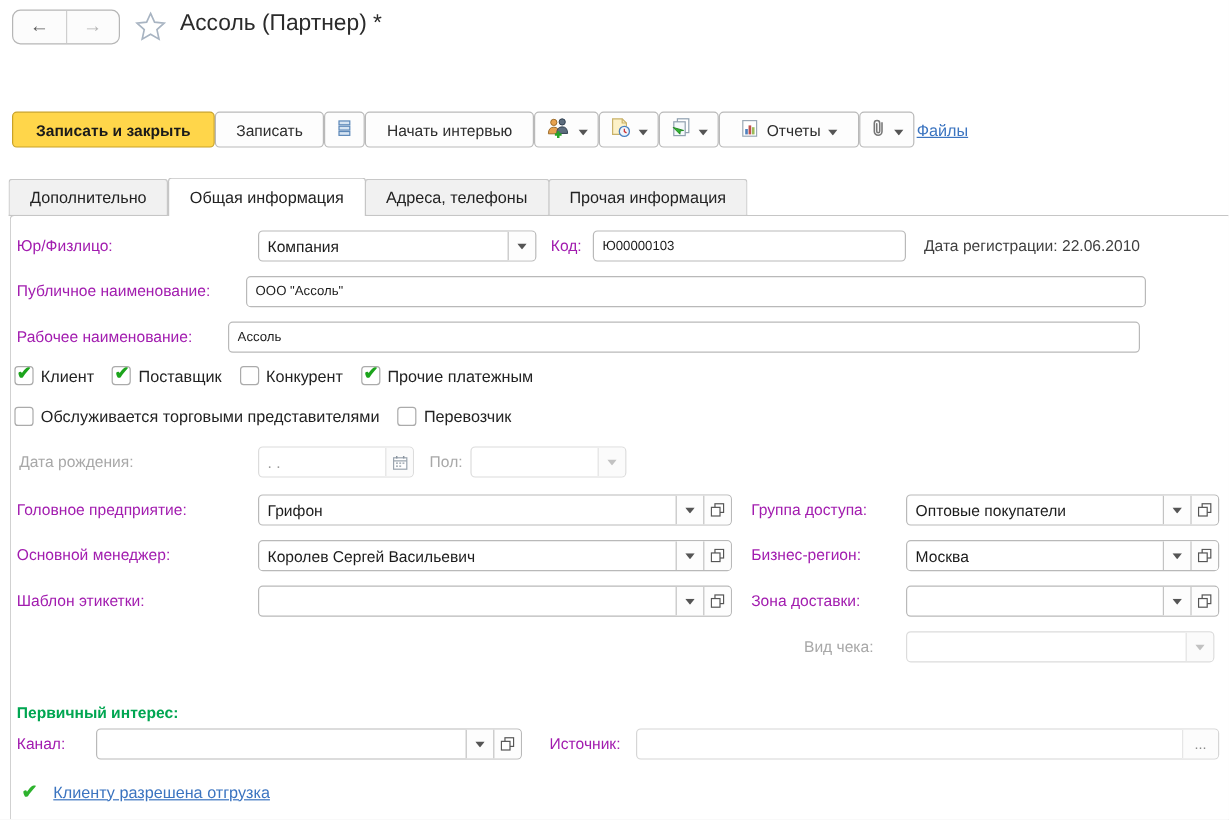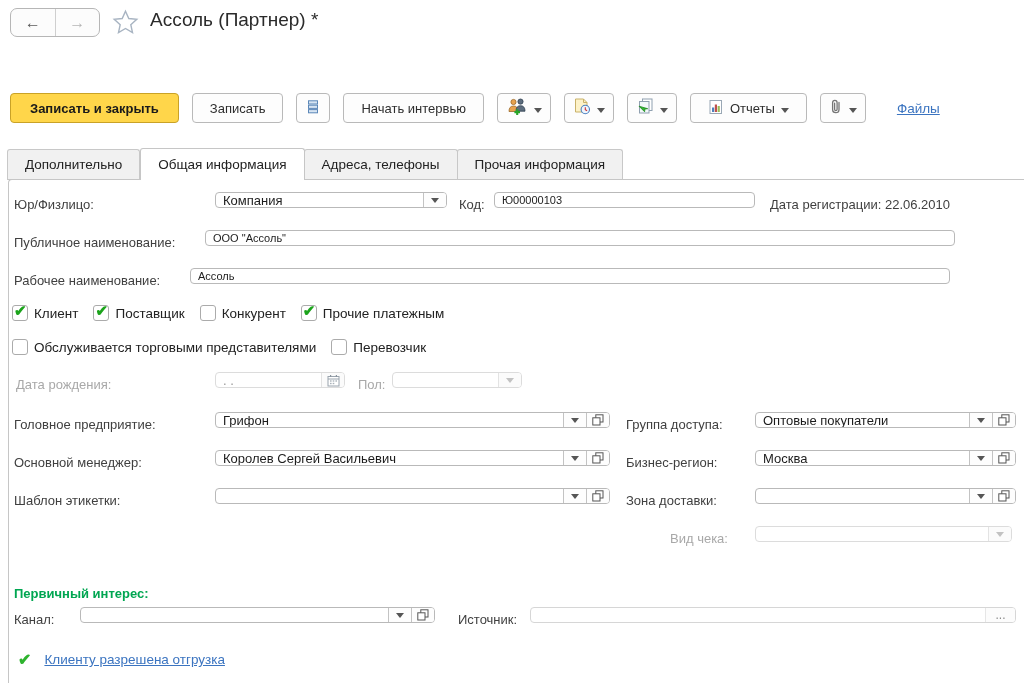--- a/index.html
+++ b/index.html
@@ -17,43 +17,43 @@
   .star { position:absolute; left:112px; top:9px; }
   .page-title { position:absolute; left:150px; top:9px; font-size:19px; color:#2b2b2b; white-space:nowrap; }
 
   
   .navrow { position:absolute; left:8px; top:56px; display:flex; align-items:center; gap:21px; white-space:nowrap; }
   .navitem { font-size:14px; }
   .navitem.active { background:#ededed; color:#222; padding:6px 11px; border-radius:3px; }
   .navitem.link { color:#3b74c0; text-decoration:underline; cursor:pointer; }
 
   
-  .toolbar { position:absolute; left:10px; top:93px; display:flex; align-items:center; gap:13px; }
+  .toolbar { position:absolute; left:10px; top:93px; display:flex; align-items:center; }
   .btn { height:30px; display:inline-flex; align-items:center; justify-content:center; gap:6px;
     background:#fdfdfd; border:1px solid #b9b9b9; border-radius:4px; font-size:13px; color:#2e2e2e;
     padding:0 17px; cursor:pointer; white-space:nowrap; font-family:inherit; }
   .btn.primary { background:#ffd64a; border-color:#c9a227; font-weight:bold; color:#1a1a1a; padding:0 19px; }
   .btn.iconbtn { padding:0 8px; }
-  .filelink { color:#3b74c0; text-decoration:underline; font-size:13.5px; cursor:pointer; margin-left:18px; }
+  .filelink { color:#3b74c0; text-decoration:underline; font-size:13.5px; cursor:pointer; margin-left:2px; }
 
   
   .tabs { position:absolute; left:8px; top:148px; display:flex; align-items:flex-end; z-index:3; }
   .tab { padding:0 17px; font-size:13.5px; color:#222; display:flex; align-items:center; cursor:pointer; }
   .tab.active { height:32px; background:#fff; border:1px solid #c6c6c6; border-bottom:none;
     border-radius:3px 3px 0 0; position:relative; z-index:4; }
   .tab.inactive { height:31px; background:#f1f1f1; border:1px solid #c8c8c8; border-bottom:1px solid #c6c6c6;
     border-radius:3px 3px 0 0; margin-left:-1px; }
   .panel { position:absolute; left:8px; top:179px; width:1016px; height:504px;
     border-top:1px solid #c6c6c6; border-left:1px solid #c6c6c6; border-top-left-radius:4px; z-index:1; }
 
   
-  .lbl { position:absolute; font-size:13px; color:#404040; line-height:26px; white-space:nowrap; z-index:2; }
+  .lbl { position:absolute; font-size:13px; color:#a21caf; line-height:26px; white-space:nowrap; z-index:2; }
   .lbl.dis { color:#a8a8a8; }
   .lbl.section { color:#00a651; font-weight:bold; line-height:16px; }
-  .field { position:absolute; height:16px; border:1px solid #b9b9b9; border-radius:4px; background:#fff;
+  .field { position:absolute; height:26px; border:1px solid #b9b9b9; border-radius:4px; background:#fff;
     display:flex; align-items:stretch; overflow:hidden; z-index:2; }
   .field .val { flex:1; display:flex; align-items:center; padding:0 7px; font-size:13px; color:#1c1c1c;
     white-space:nowrap; overflow:hidden; }
   .field input.val { border:none; outline:none; font-family:inherit; font-size:11px; color:#1c1c1c; background:transparent; }
   .field .seg { width:23px; border-left:1px solid #c3c3c3; display:flex; align-items:center;
     justify-content:center; cursor:pointer; background:#fdfdfd; }
   .field.dis { border-color:#dcdcdc; }
   .field.dis .val { color:#9a9a9a; }
   .field.dis .seg { border-left-color:#e3e3e3; background:#fbfbfb; }
   .field.lite { border-color:#d6d6d6; }

